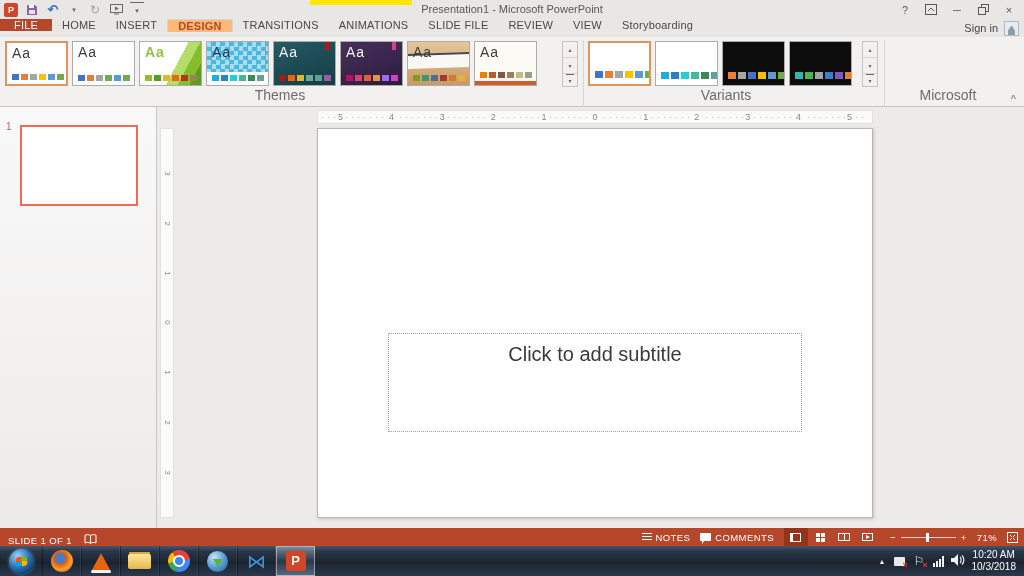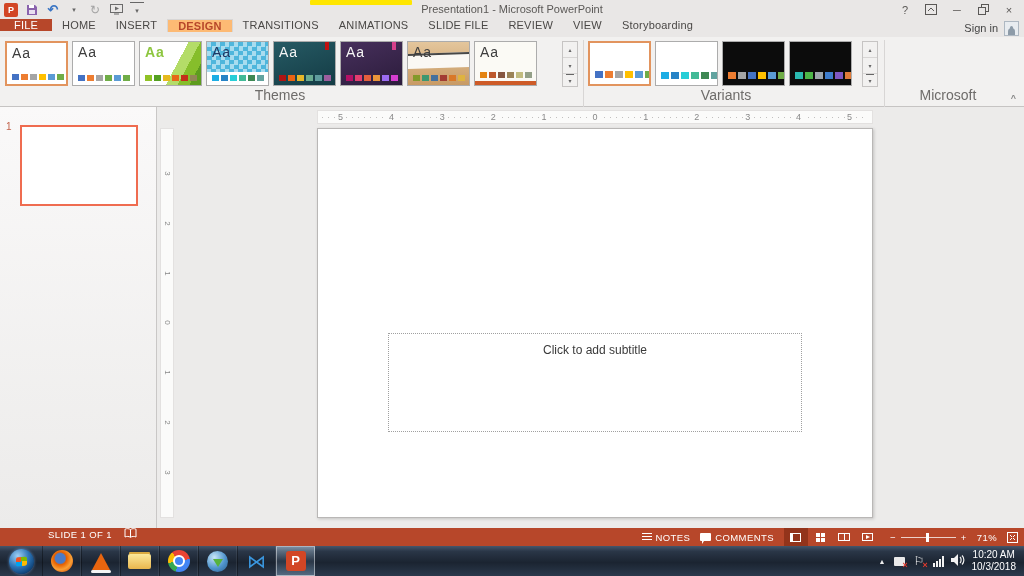--- a/index.html
+++ b/index.html
@@ -87,24 +87,24 @@
   #h-ruler { position:absolute; left:317px; top:3px; width:556px; height:14px; background:#FBFBFA; border:1px solid #E3E1E0;
       display:flex; justify-content:space-between; align-items:center; padding:0 18px; font-size:9px; color:#888; position:absolute; }
   #h-ruler::before { content:""; position:absolute; left:4px; right:4px; top:50%; height:1px;
       background:repeating-linear-gradient(90deg,#C2C0BF 0 1px,transparent 1px 6px); }
   #h-ruler span { position:relative; background:#FBFBFA; padding:0 2px; z-index:1; }
   #slide { position:absolute; left:317px; top:21px; width:556px; height:390px; background:#fff; border:1px solid #B9B7B6; box-shadow:1px 1px 3px rgba(0,0,0,.18); }
   .ph { position:absolute; border:1px dotted #A0A0A0; background:#fff; }
   .title-ph { left:42px; top:70px; width:470px; height:131px; display:flex; align-items:center; justify-content:center; }
   .title-ph span { font-size:40px; font-weight:300; color:#373737; letter-spacing:.5px; }
   .subtitle-ph { left:70px; top:204px; width:414px; height:99px; text-align:center; padding-top:9px; }
-  .subtitle-ph span { font-size:12px; color:#3A3A3A; }
+  .subtitle-ph span { font-size:20px; color:#3A3A3A; }
 
   
-  #statusbar { position:absolute; top:528px; left:0; width:1024px; height:18px; background:#B7472A; color:#fff; display:flex; align-items:flex-start; font-size:9.5px; letter-spacing:.4px;padding-left:40px; }
+  #statusbar { position:absolute; top:528px; left:0; width:1024px; height:18px; background:#B7472A; color:#fff; display:flex; align-items:flex-end; font-size:9.5px; letter-spacing:.4px; }
   #statusbar .left { display:flex; align-items:center; gap:12px; padding-left:8px; }
   #statusbar .right { margin-left:auto; display:flex; align-items:center; gap:10px; padding-right:6px; }
   .sb-item { display:flex; align-items:center; gap:4px; }
   .ic-notes { width:10px; height:8px; background:repeating-linear-gradient(180deg,#fff 0 1px,transparent 1px 3px); }
   .ic-comment { width:11px; height:8px; background:#fff; border-radius:1px; position:relative; }
   .ic-comment i { position:absolute; left:2px; bottom:-3px; border:3px solid transparent; border-top:3px solid #fff; border-left:2px solid #fff; display:block; width:0; height:0; }
   .viewbtns { display:flex; align-items:center; }
   .vb { width:24px; height:18px; display:flex; align-items:center; justify-content:center; position:relative; }
   .vb.active { background:#93341B; }
   .ic-normal { width:11px; height:9px; border:1px solid #fff; box-shadow:inset 2px 0 0 #fff; }

